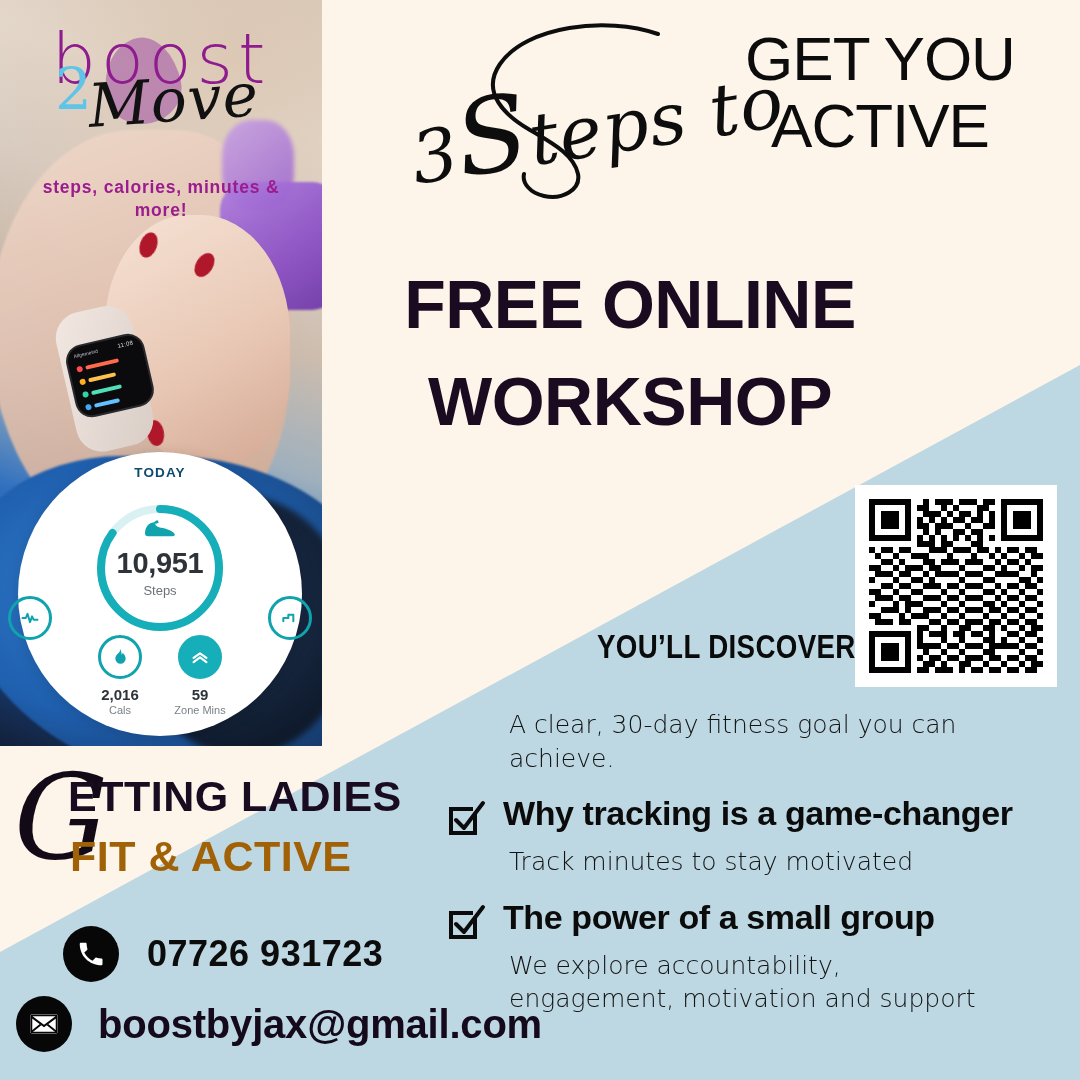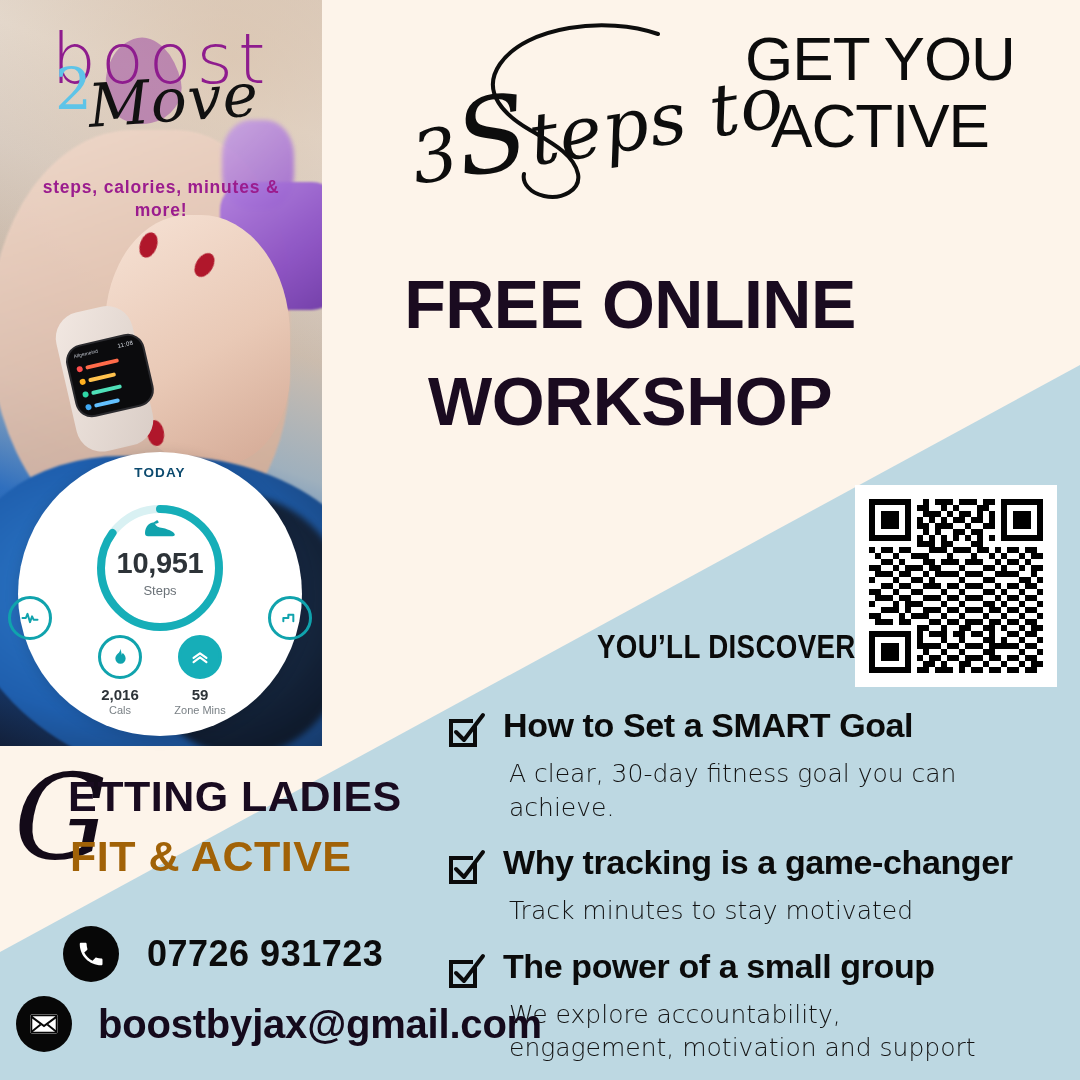--- a/index.html
+++ b/index.html
@@ -1374,30 +1374,20 @@
         <i class="on"></i>
         <i class=""></i>
       </div>
   </div>
 
   <div class="discover">YOU’LL DISCOVER</div>
 
   <div class="bullets">
 
     <div class="bullet">
-      <div class="bullet-head">
-        <span class="cb">
-          <svg width="40" height="40" viewBox="0 0 40 40" fill="none" aria-hidden="true">
-            <path d="M4 10v24h24V17" stroke="#0b0b0b" stroke-width="4" stroke-linecap="square"></path>
-            <path d="M4 10h20" stroke="#0b0b0b" stroke-width="4" stroke-linecap="square"></path>
-            <path d="M9 21l8 8L36 4" stroke="#0b0b0b" stroke-width="4" stroke-linecap="round" stroke-linejoin="round"></path>
-          </svg>
-        </span>
-        <span class="bullet-title">How to Set a SMART Goal</span>
-      </div>
       <div class="bullet-sub">A clear, 30-day fitness goal you can achieve.</div>
     </div>
 
     <div class="bullet">
       <div class="bullet-head">
         <span class="cb">
           <svg width="40" height="40" viewBox="0 0 40 40" fill="none" aria-hidden="true">
             <path d="M4 10v24h24V17" stroke="#0b0b0b" stroke-width="4" stroke-linecap="square"></path>
             <path d="M4 10h20" stroke="#0b0b0b" stroke-width="4" stroke-linecap="square"></path>
             <path d="M9 21l8 8L36 4" stroke="#0b0b0b" stroke-width="4" stroke-linecap="round" stroke-linejoin="round"></path>

